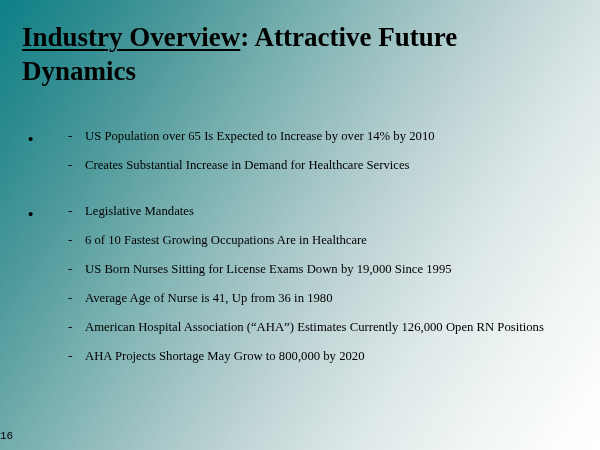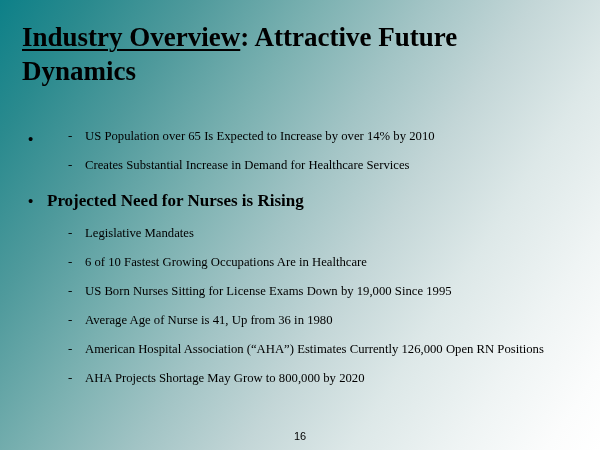--- a/index.html
+++ b/index.html
@@ -112,24 +112,24 @@
   }
 
   .group-gap { height: 17px; }
 
   
   .slide-number {
     position: absolute;
     left: 0;
     right: 0;
     top: 429px;
-    text-align: center;
+    text-align: left;
     font-size: 11px;
     line-height: 14px;
-    font-family: Liberation Sans, sans-serif;
+    font-family: Liberation Mono, monospace;
   }
 </style>
 </head>
 <body>
 
 <div id="slide">
 
   <div id="slide-bg"></div>
 
   <div id="slide-content">
@@ -154,21 +154,20 @@
           <span class="marker">-</span>
           <span class="l2-text">Creates Substantial Increase in Demand for Healthcare Services</span>
         </div>
       </div>
 
       <div class="group-gap"></div>
 
       <div class="group">
         <div class="bullet-l1">
           <span class="marker">•</span>
-          <span>Projected Need for Nurses is Rising</span>
         </div>
 
         <div class="bullet-l2">
           <span class="marker">-</span>
           <span class="l2-text">Legislative Mandates</span>
         </div>
 
         <div class="bullet-l2">
           <span class="marker">-</span>
           <span class="l2-text">6 of 10 Fastest Growing Occupations Are in Healthcare</span>

